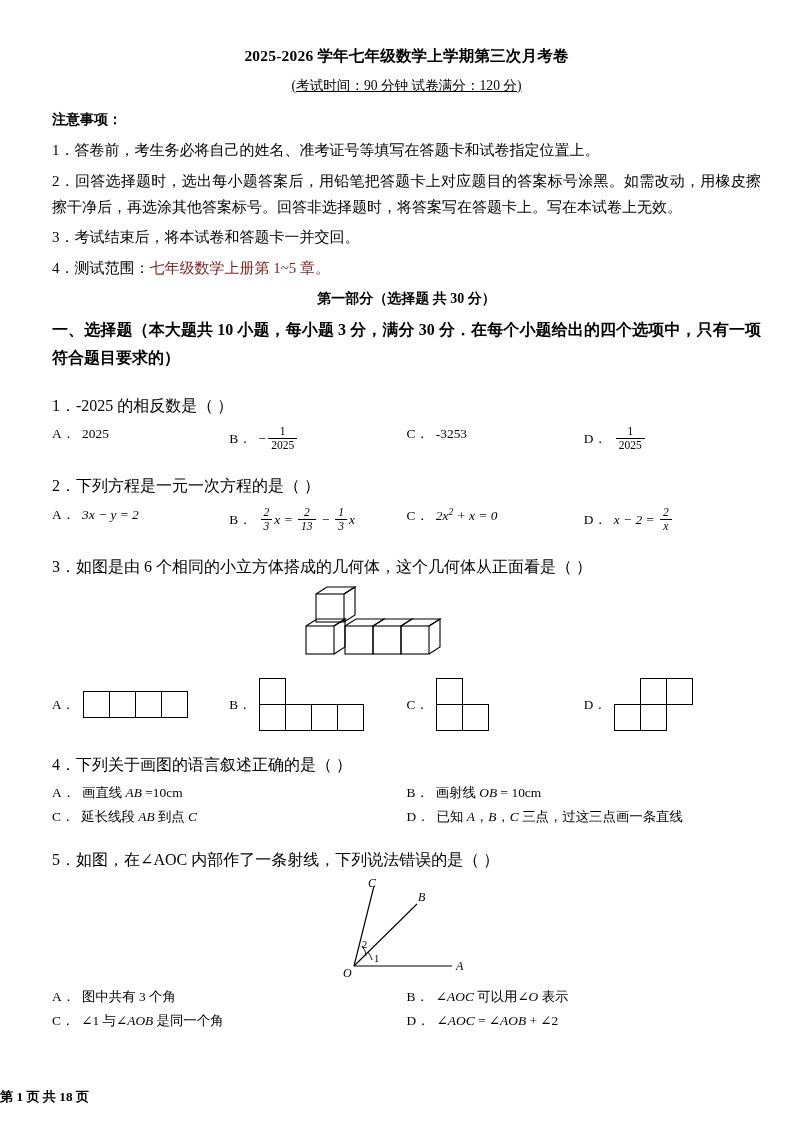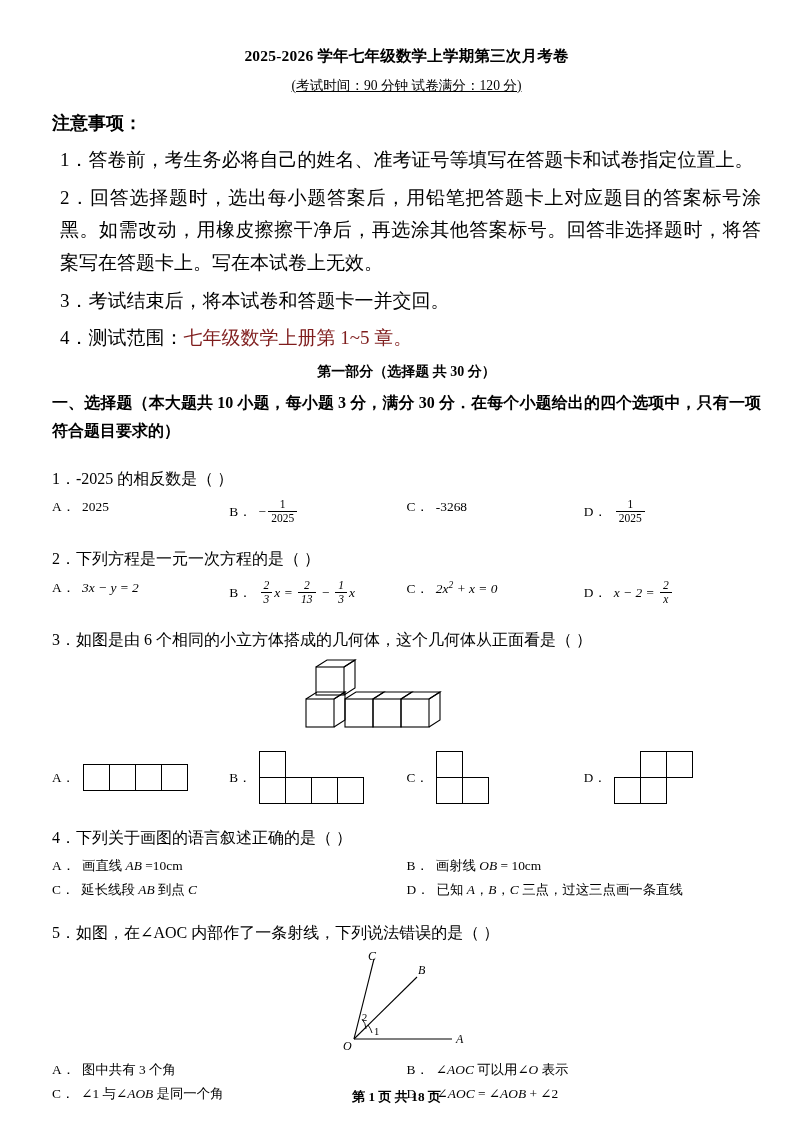--- a/index.html
+++ b/index.html
@@ -31,27 +31,27 @@
     margin: 0 0 10px 0;
   }
   .subtitle {
     text-align: center;
     font-size: 13.6px;
     margin: 0 0 16px 0;
     text-decoration: underline;
   }
   .notice-head {
     font-weight: bold;
-    font-size: 18px;
+    font-size: 14px;
     margin: 0 0 9px 0;
   }
   .para {
-    font-size: 19px;
+    font-size: 15px;
     line-height: 1.72;
-    margin: 0 0 5px 8px;
+    margin: 0 0 5px 0;
     text-align: justify;
   }
   .red {
     color: #7f1d1d;
   }
   .sect-title {
     text-align: center;
     font-size: 14px;
     font-weight: bold;
     margin: 8px 0 8px 0;
@@ -132,21 +132,20 @@
     align-items: center;
   }
   .shape-opts .opt-lbl {
     margin-right: 8px;
   }
   .footer {
     position: absolute;
     left: 0;
     right: 0;
     bottom: 16px;
-    text-align: center;
     font-size: 13.2px;
   }
   .footer .fbold {
     font-weight: bold;
   }
   table.gridshape {
     border-collapse: collapse;
   }
   table.gridshape td {
     width: 25px;
@@ -186,21 +185,21 @@
     <div class="opt">
       <span class="opt-lbl">A．</span>
       <span>2025</span>
     </div>
     <div class="opt">
       <span class="opt-lbl">B．</span>
       <span>−<span class="frac"><span class="num">1</span><span class="den">2025</span></span></span>
     </div>
     <div class="opt">
       <span class="opt-lbl">C．</span>
-      <span>-3268</span>
+      <span>-3253</span>
     </div>
     <div class="opt">
       <span class="opt-lbl">D．</span>
       <span><span class="frac"><span class="num">1</span><span class="den">2025</span></span></span>
     </div>
   </div>
 
   <div class="q-stem">
     <span>2．</span><span>下列方程是一元一次方程的是（    ）</span>
   </div>

